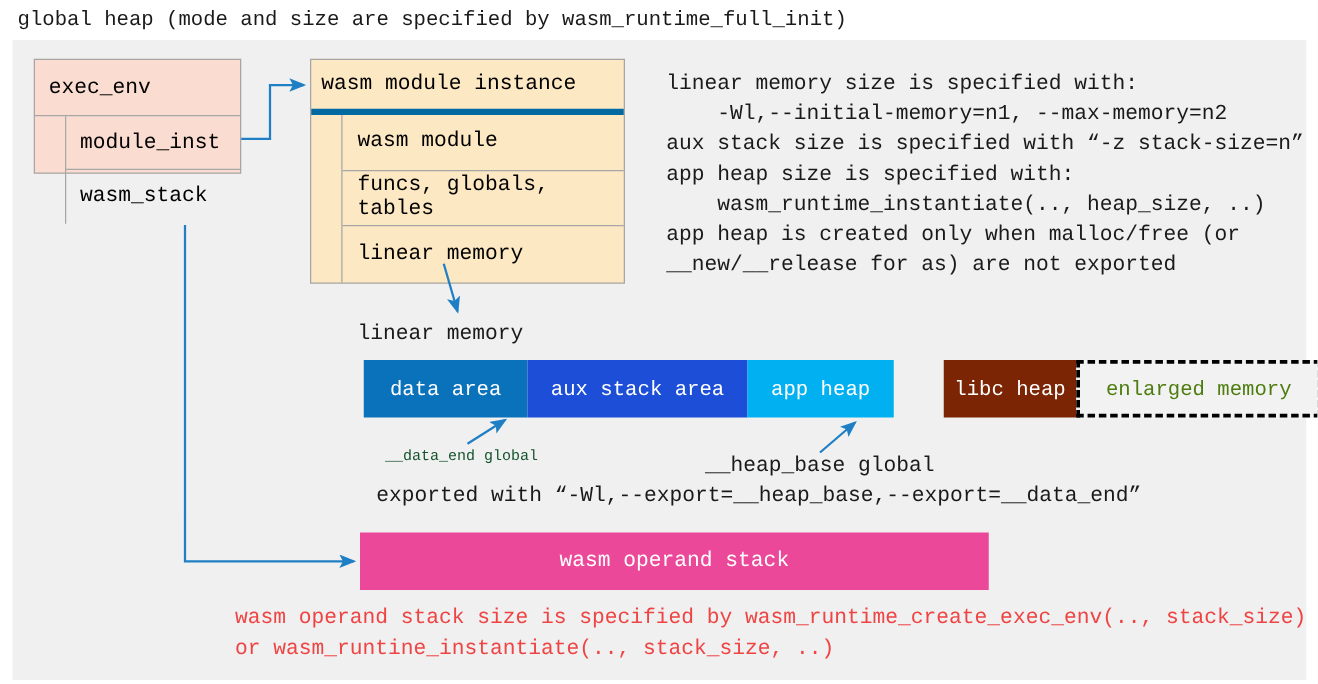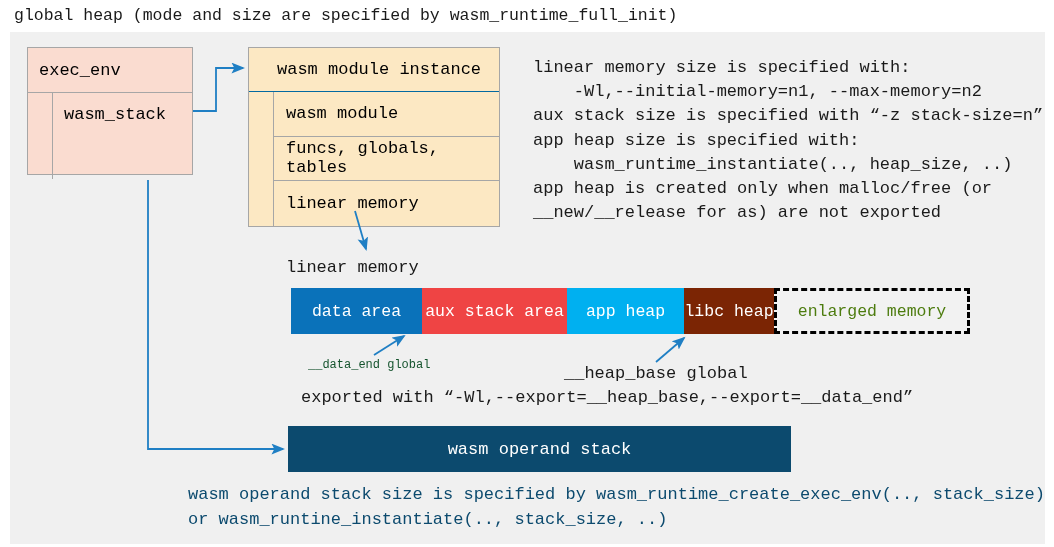--- a/index.html
+++ b/index.html
@@ -52,21 +52,21 @@
     align-items: center;
     font-size: 17px;
     color: #000;
   }
 
   
   #exec-env-box {
     left: 27px;
     top: 47px;
     width: 166px;
-    height: 128px;
+    height: 92px;
     background: #fadcd0;
   }
   #exec-env-header {
     height: 45px;
     border-bottom: 1px solid #a6a6a6;
     padding-left: 11px;
   }
   #exec-env-body {
     height: 86px;
     display: flex;
@@ -92,22 +92,22 @@
   
   #module-instance-box {
     left: 248px;
     top: 47px;
     width: 252px;
     height: 180px;
     background: #fce8c3;
   }
   #module-instance-header {
     height: 44px;
-    border-bottom: 1px solid #0369a1;
-    padding-left: 28px;
+    border-bottom: 5px solid #0369a1;
+    padding-left: 8px;
   }
   #module-instance-body {
     height: 134px;
     display: flex;
   }
   #module-instance-gutter {
     width: 25px;
     border-right: 1px solid #a6a6a6;
     box-sizing: border-box;
     height: 100%;
@@ -179,33 +179,33 @@
     color: #1a1a1a;
     white-space: nowrap;
   }
 
   
   #operand-stack-box {
     left: 288px;
     top: 426px;
     width: 503px;
     height: 46px;
-    background: #0c4a6e;
+    background: #ec4899;
     display: flex;
     align-items: center;
     justify-content: center;
     font-size: 17px;
     color: #ffffff;
   }
   #operand-stack-notes {
     left: 188px;
     top: 482px;
     font-size: 17px;
     line-height: 25px;
-    color: #0c4a6e;
+    color: #ef4444;
     white-space: pre;
   }
 
   
   #connectors {
     left: 0;
     top: 0;
     width: 1054px;
     height: 547px;
     pointer-events: none;
@@ -218,20 +218,21 @@
 
   <div class="abs" id="diagram-title">global heap (mode and size are specified by wasm_runtime_full_init)</div>
 
   <div class="abs" id="global-heap-panel"></div>
 
   <div class="abs tbox" id="exec-env-box">
     <div class="trow" id="exec-env-header">exec_env</div>
     <div id="exec-env-body">
       <div id="exec-env-gutter"></div>
       <div id="exec-env-fields">
+        <div class="trow" id="row-module-inst">module_inst</div>
         <div class="trow" id="row-wasm-stack">wasm_stack</div>
       </div>
     </div>
   </div>
 
   <div class="abs tbox" id="module-instance-box">
     <div class="trow" id="module-instance-header">wasm module instance</div>
     <div id="module-instance-body">
       <div id="module-instance-gutter"></div>
       <div id="module-instance-fields">
@@ -246,23 +247,23 @@
     -Wl,--initial-memory=n1, --max-memory=n2
 aux stack size is specified with “-z stack-size=n”
 app heap size is specified with:
     wasm_runtime_instantiate(.., heap_size, ..)
 app heap is created only when malloc/free (or
 __new/__release for as) are not exported</div>
 
   <div class="abs" id="linear-memory-caption">linear memory</div>
   <div class="abs" id="linear-memory-bar">
       <div class="seg" style="width: 131px; background: rgb(10, 114, 186);">data area</div>
-      <div class="seg" style="width: 145px; background: #ef4444;">aux stack area</div>
+      <div class="seg" style="width: 176px; background: #1d4ed8;">aux stack area</div>
       <div class="seg" style="width: 117px; background: rgb(0, 176, 240);">app heap</div>
-      <div class="seg" style="width: 90px; background: rgb(123, 37, 4);">libc heap</div>
+      <div class="seg" style="width: 106px; background: rgb(123, 37, 4); margin-left: 40px;">libc heap</div>
       <div class="seg" id="seg-enlarged" style="width: 196px;">enlarged memory</div>
     </div>
 
   <div class="abs" id="label-data-end">__data_end global</div>
   <div class="abs" id="label-heap-base">__heap_base global</div>
   <div class="abs" id="label-exported-with">exported with “-Wl,--export=__heap_base,--export=__data_end”</div>
 
   <div class="abs" id="operand-stack-box">wasm operand stack</div>
   <div class="abs" id="operand-stack-notes">wasm operand stack size is specified by wasm_runtime_create_exec_env(.., stack_size)
 or wasm_runtine_instantiate(.., stack_size, ..)</div>

